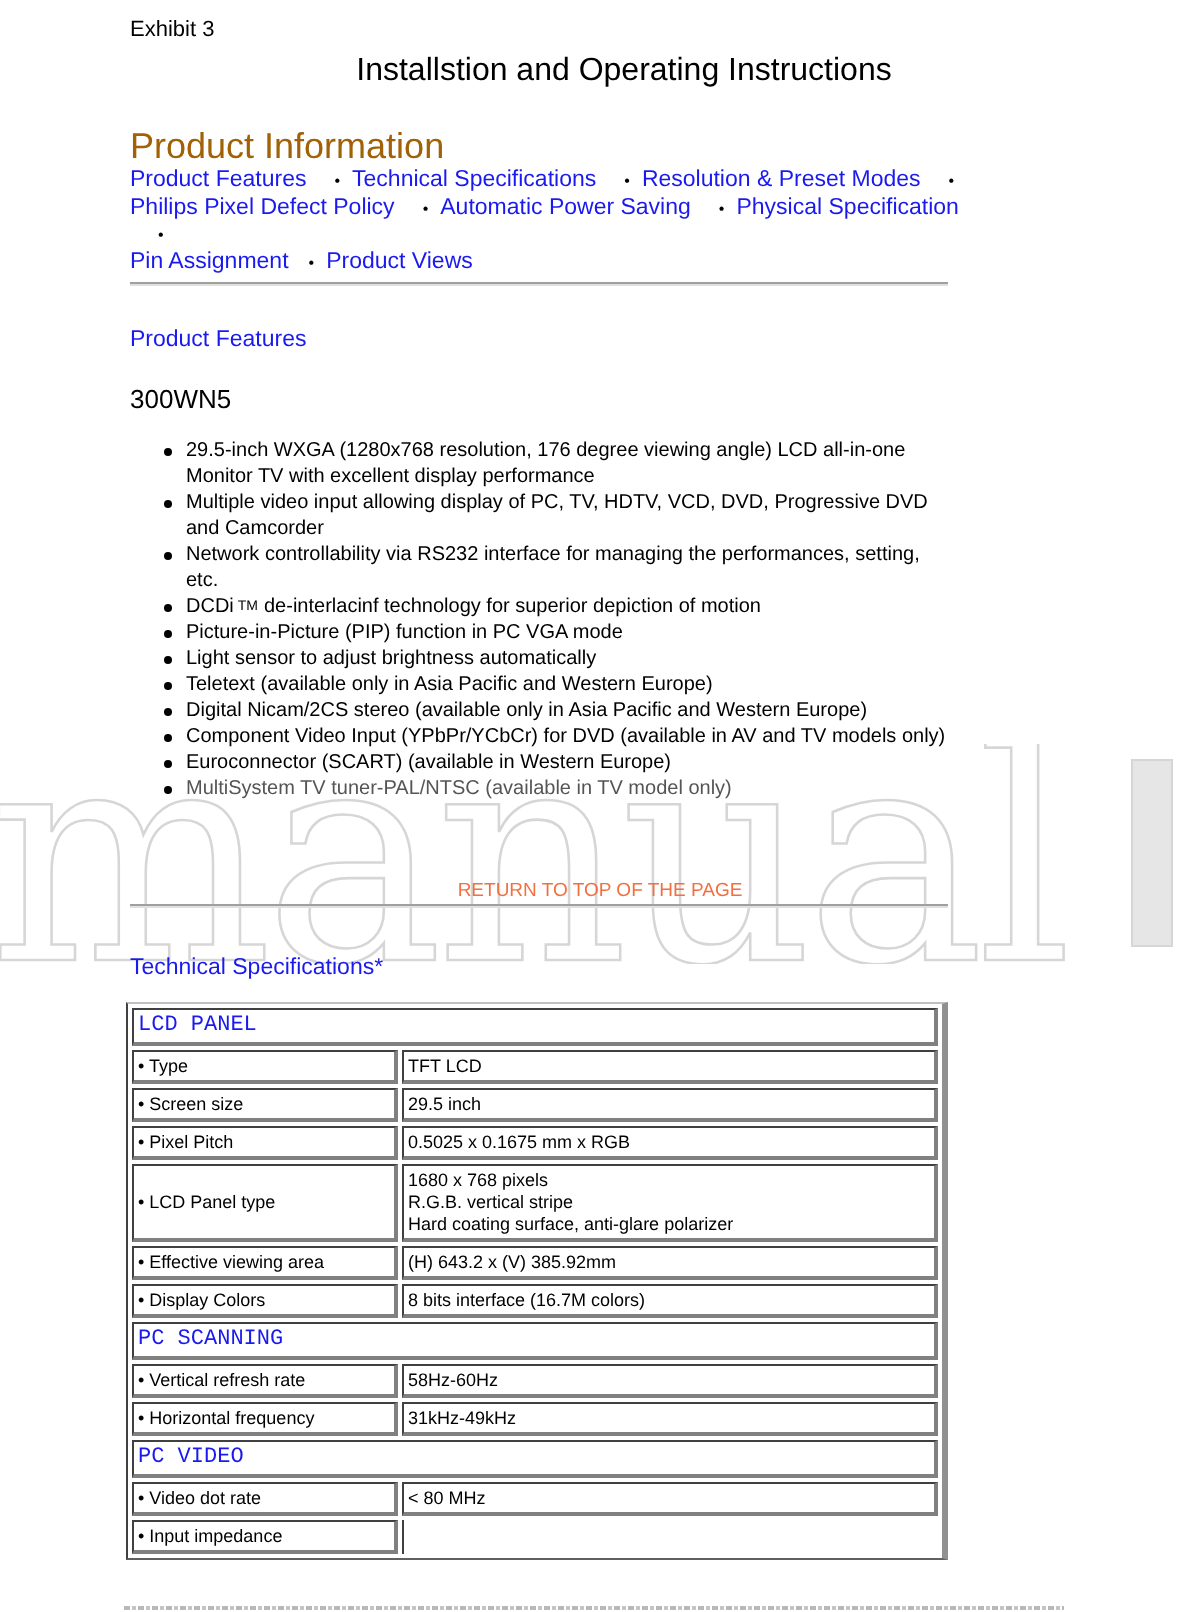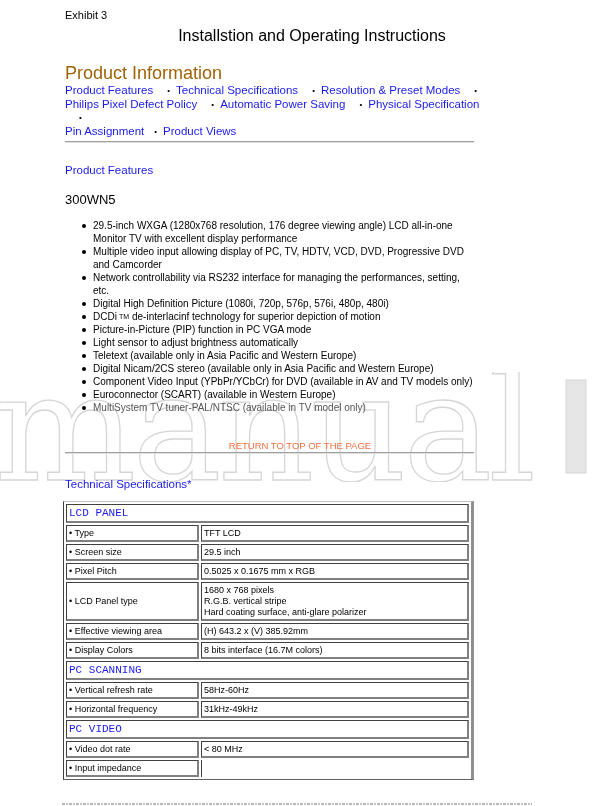--- a/index.html
+++ b/index.html
@@ -199,21 +199,20 @@
   <div class="hr hr1"></div>
 
   <div class="section-heading sh1">Product Features</div>
 
   <div class="model">300WN5</div>
 
   <ul class="features">
     <li>29.5-inch WXGA (1280x768 resolution, 176 degree viewing angle) LCD all-in-one Monitor TV with excellent display performance</li>
     <li>Multiple video input allowing display of PC, TV, HDTV, VCD, DVD, Progressive DVD and Camcorder</li>
     <li>Network controllability via RS232 interface for managing the performances, setting, etc.</li>
-    <li>Digital High Definition Picture (1080i, 720p, 576p, 576i, 480p, 480i)</li>
     <li><span>DCDi</span><sup class="tm">TM</sup><span>de-interlacinf technology for superior depiction of motion</span></li>
     <li>Picture-in-Picture (PIP) function in PC VGA mode</li>
     <li>Light sensor to adjust brightness automatically</li>
     <li>Teletext (available only in Asia Pacific and Western Europe)</li>
     <li>Digital Nicam/2CS stereo (available only in Asia Pacific and Western Europe)</li>
     <li>Component Video Input (YPbPr/YCbCr) for DVD (available in AV and TV models only)</li>
     <li>Euroconnector (SCART) (available in Western Europe)</li>
     <li class="faded">MultiSystem TV tuner-PAL/NTSC (available in TV model only)</li>
   </ul>
 

